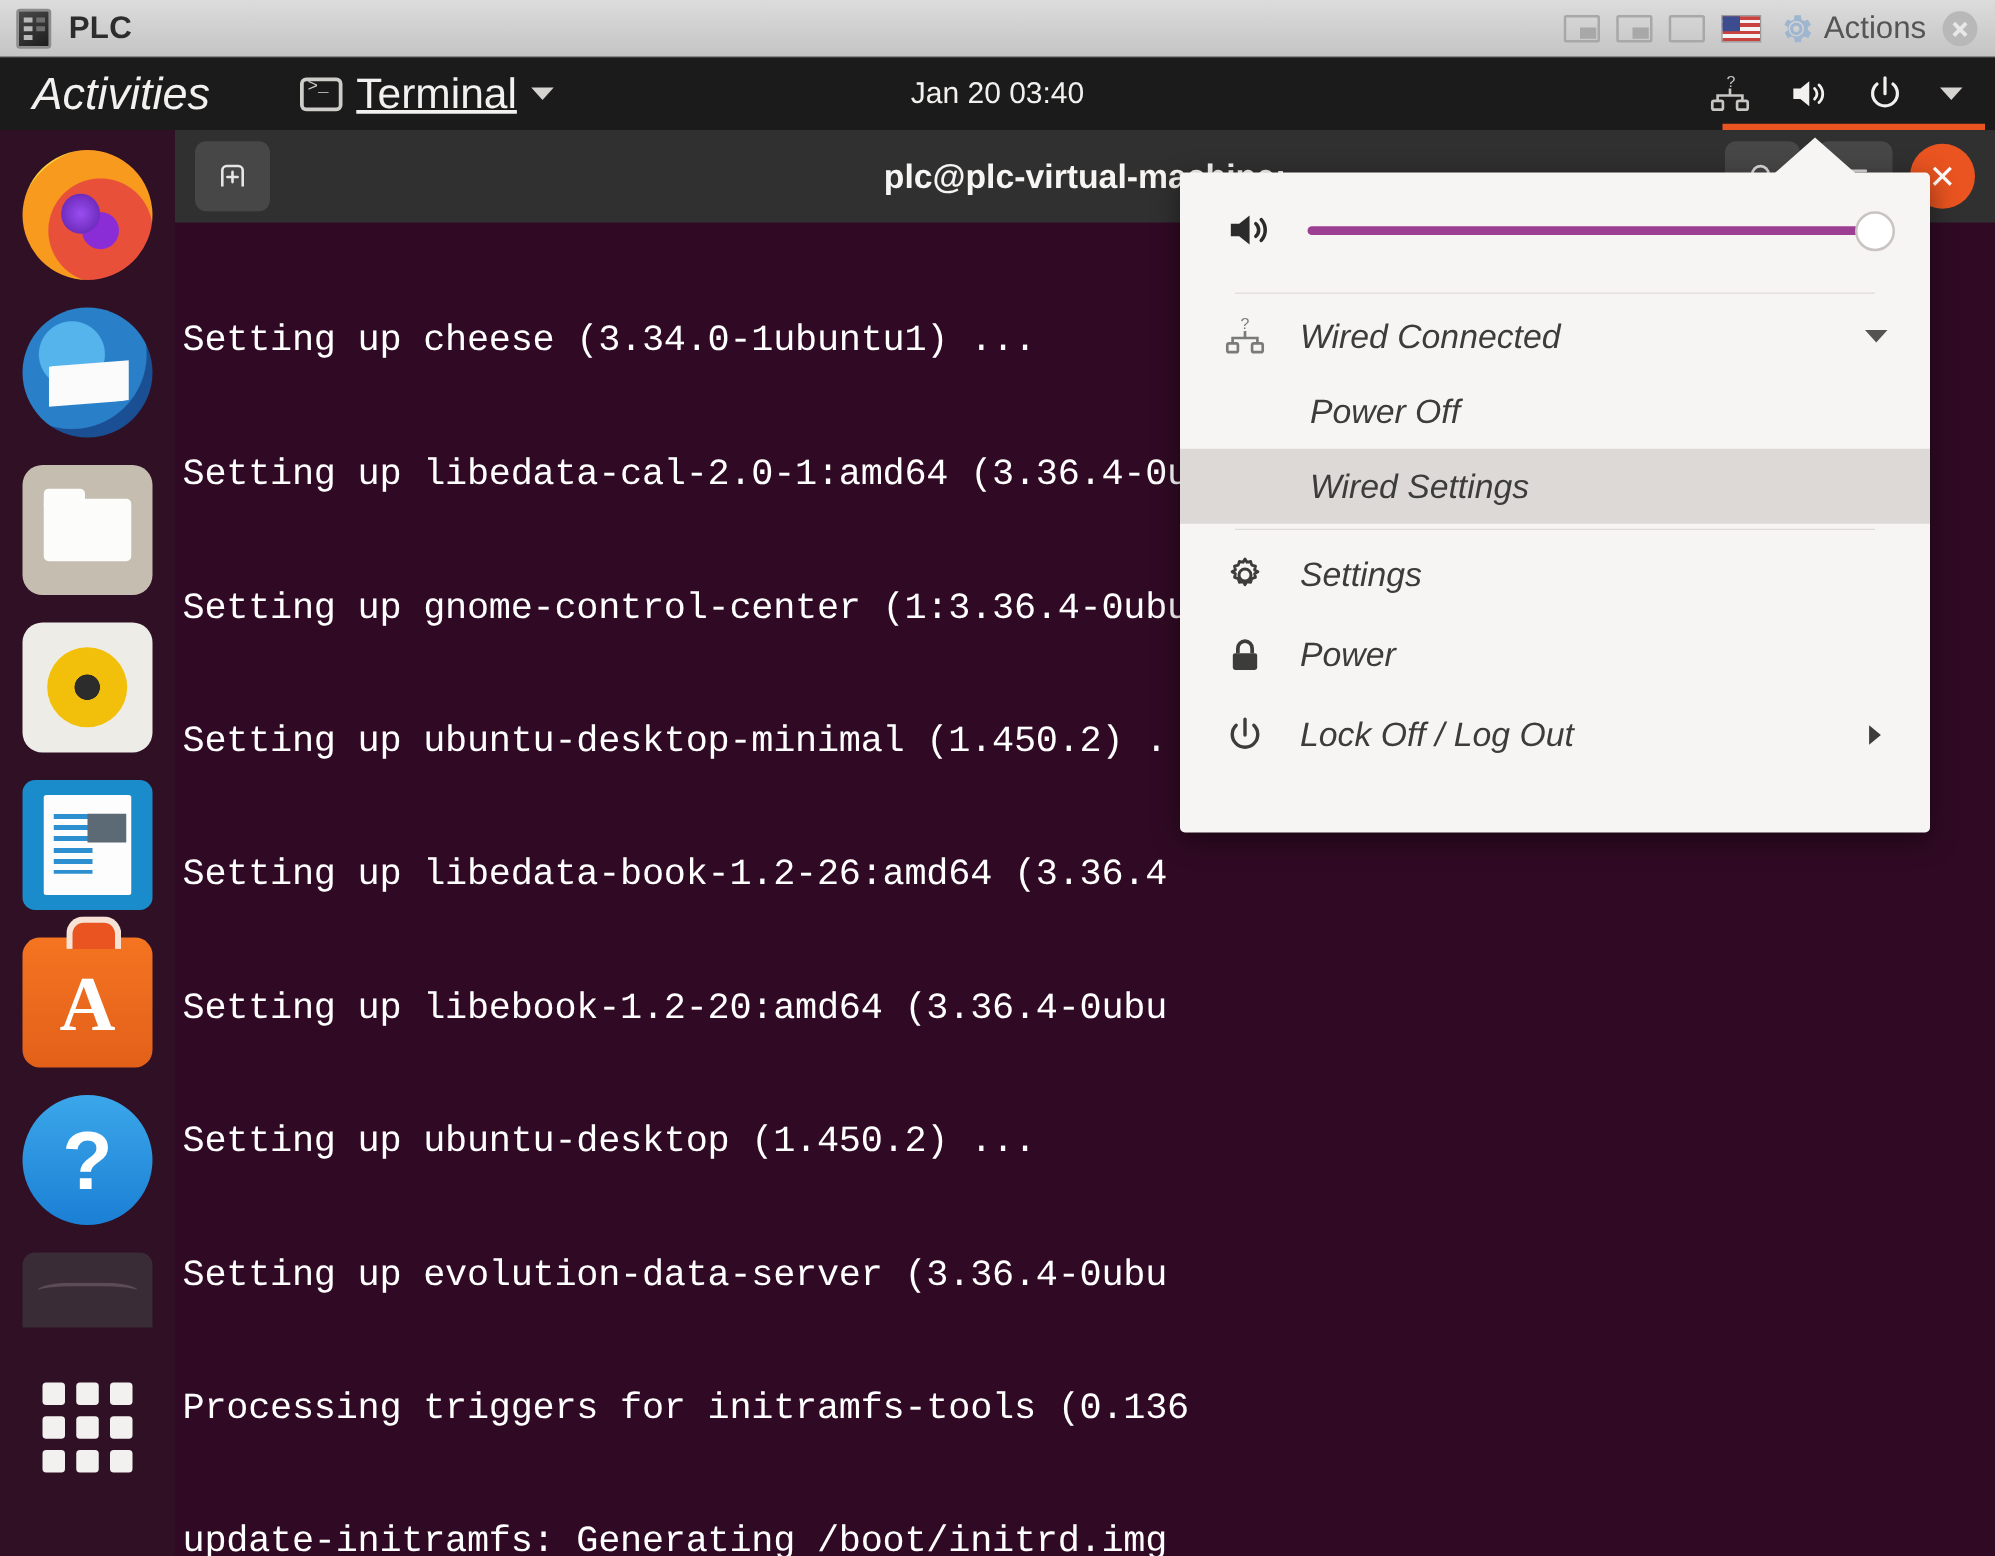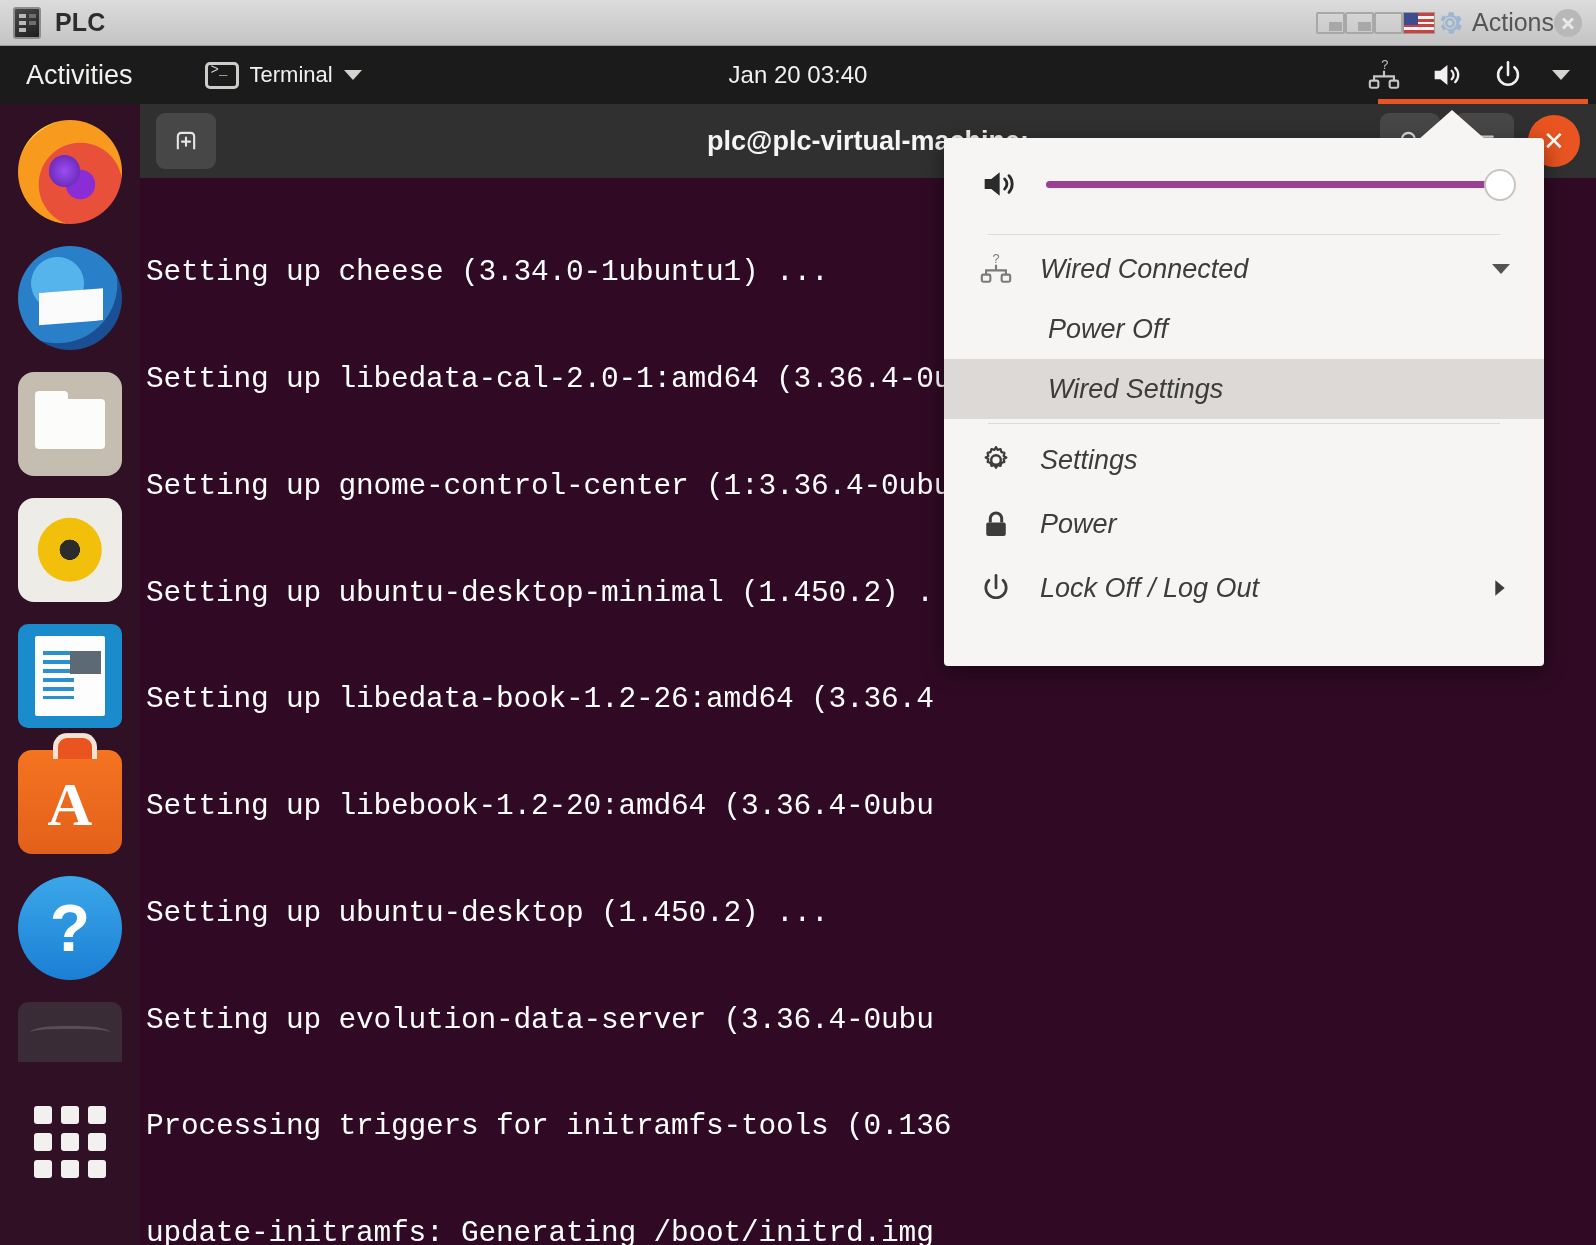--- a/index.html
+++ b/index.html
@@ -30,21 +30,21 @@
   }
   #vm-icon::after{
     content:""; position:absolute; left:14px; top:5px;
     width:7px;height:4px;background:#6e6e6e;
     box-shadow:0 7px 0 #6e6e6e;
   }
   #vm-title{
     margin-left:14px; font-size:25px; font-weight:bold;
     color:#2d2d2d; letter-spacing:.2px;
   }
-  #vm-right{ margin-left:auto; display:flex; align-items:center; padding-right:14px;}
+  #vm-right{ margin-left:auto; display:flex; align-items:center; gap:13px; padding-right:14px;}
   .vmbtn{
     width:29px;height:22px;border:2px solid #a8a8a8;border-radius:2px;
     position:relative; background:transparent;
   }
   .vmbtn.q1::after{content:"";position:absolute;right:1px;bottom:1px;width:13px;height:9px;background:#a8a8a8;}
   .vmbtn.q2::after{content:"";position:absolute;right:1px;bottom:1px;width:13px;height:9px;background:#a8a8a8;}
   #flag-icon{
     width:32px;height:22px;border:1px solid #9a9a9a;
     background:
       linear-gradient(#c9423f 0 14.3%, #f4f4f4 14.3% 28.6%, #c9423f 28.6% 42.9%,
@@ -64,31 +64,31 @@
   #vm-close::before,#vm-close::after{
     content:"";position:absolute;left:7px;top:13px;width:14px;height:3px;background:#e8e8e8;
   }
   #vm-close::before{transform:rotate(45deg);} #vm-close::after{transform:rotate(-45deg);}
 
   
   #gnome-topbar{
     position:absolute; left:0; top:46px; width:1596px; height:58px;
     background:#1b1b1b; display:flex; align-items:center; color:#f2f1f0;
   }
-  #activities{ font-size:27px; margin-left:26px; color:#f3f1ef;}
+  #activities{ font-size:36px; margin-left:26px; color:#f3f1ef;font-style:italic;}
   #app-menu{ display:flex;align-items:center; gap:11px; margin-left:72px; }
   #term-ico{
     width:34px;height:27px;border:3px solid #cfcdca;border-radius:5px;
     position:relative;
   }
   #term-ico::before{
     content:">_"; position:absolute; left:3px; top:-3px;
     font-family:"Liberation Mono", monospace; font-size:14px; color:#cfcdca;
   }
-  #app-name{ font-size:22px; }
+  #app-name{ font-size:34px;text-decoration:underline; }
   .caret-dn{
     width:0;height:0;border-left:9px solid transparent;border-right:9px solid transparent;
     border-top:10px solid #d6d4d1;
   }
   #clock{
     position:absolute; left:50%; transform:translateX(-50%);
     font-size:24px; color:#f3f1ef; white-space:nowrap;
   }
   #status-area{
     margin-left:auto; display:flex;align-items:center; gap:26px;

